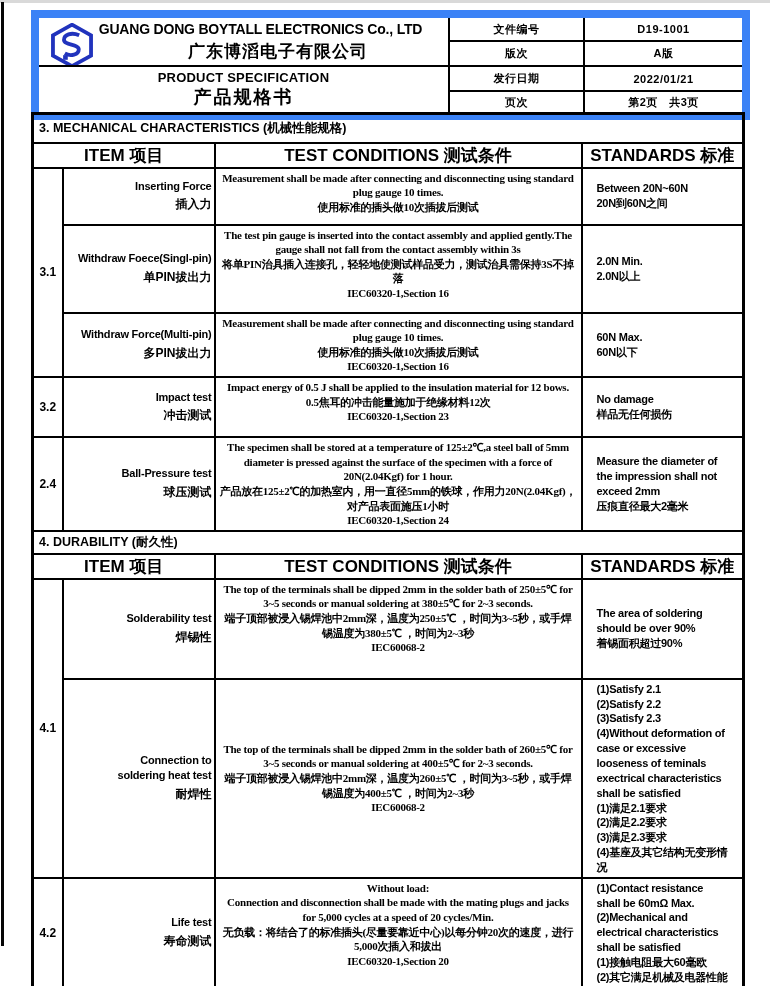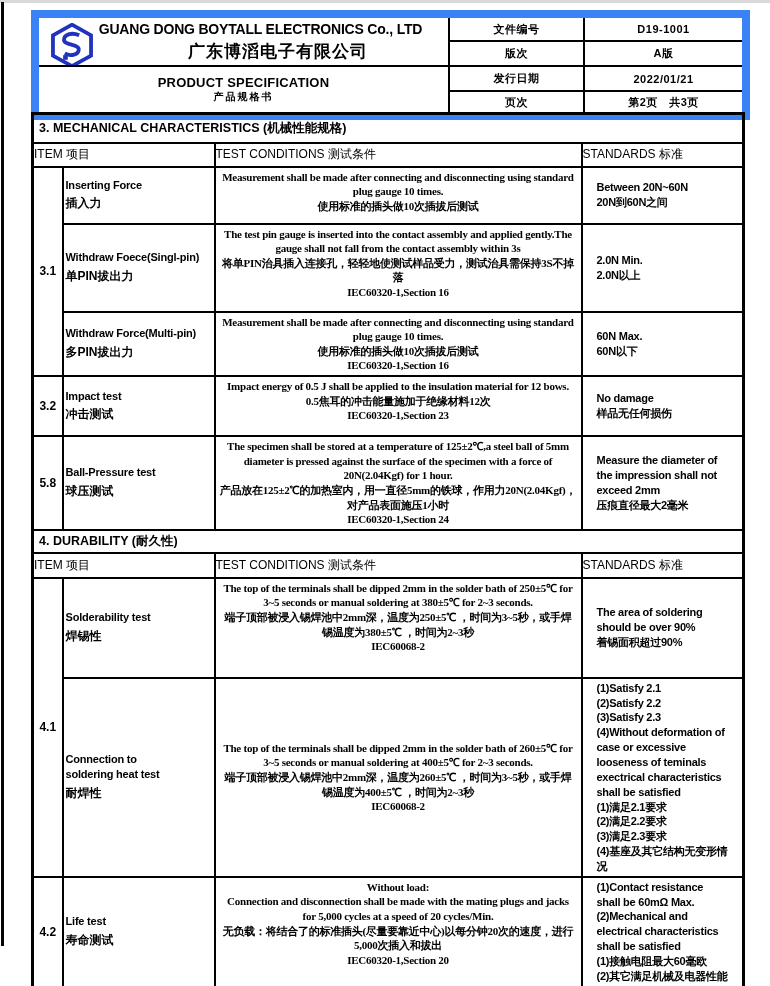--- a/index.html
+++ b/index.html
@@ -12,27 +12,27 @@
   .hdr-table{position:absolute;left:31px;top:10px;width:711px;border:8px solid #3b82f6;}
   .main-table{position:absolute;left:31px;top:112px;width:711px;border:3px solid #000;}
   td{border:2px solid #000;padding:0;overflow:hidden;}
 
   .company-cell{position:relative;text-align:center;vertical-align:middle;}
   .logo{position:absolute;left:10px;top:5px;width:46px;height:44px;}
   .company-en{font-size:14px;font-weight:bold;letter-spacing:-0.2px;padding-left:34px;}
   .company-cn{font-size:17px;font-weight:bold;margin-top:3px;padding-left:34px;letter-spacing:1px;margin-left:35px;}
   .spec-cell{text-align:center;vertical-align:middle;}
   .spec-en{font-size:13px;font-weight:bold;letter-spacing:0.2px;}
-  .spec-cn{font-size:10px;font-weight:bold;margin-top:0;letter-spacing:2px;}
+  .spec-cn{font-size:18px;font-weight:bold;margin-top:0;letter-spacing:2px;}
   .fld{font-size:11px;font-weight:bold;text-align:center;vertical-align:middle;letter-spacing:0.5px;}
 
   .section-title{font-size:12.5px;font-weight:bold;text-align:left;vertical-align:middle;padding:2px 5px;}
-  .colhead{font-size:12px;font-weight:normal;text-align:left;vertical-align:middle;}
+  .colhead{font-size:17px;font-weight:bold;text-align:center;vertical-align:middle;}
   .num-cell{font-size:12px;font-weight:bold;text-align:center;vertical-align:middle;}
-  .item-cell{text-align:left;vertical-align:middle;padding:2px;}
+  .item-cell{text-align:right;vertical-align:middle;padding:2px;}
   .item-en{font-size:11px;font-weight:bold;white-space:pre-line;line-height:1.35;letter-spacing:-0.2px;}
   .item-cn{font-size:12px;font-weight:bold;margin-top:3px;}
   .cond-cell{font-size:11px;font-weight:bold;text-align:center;vertical-align:top;
              padding:2px 4px;white-space:pre-line;line-height:1.33;letter-spacing:-0.25px;font-family:Liberation Serif, serif;}
   .std-cell{font-size:11px;font-weight:bold;text-align:left;vertical-align:middle;
             padding:2px 14px;white-space:pre-line;line-height:1.35;letter-spacing:-0.25px;}
   .va-top{vertical-align:top;}
   .va-mid{vertical-align:middle;}
 </style>
 </head>
@@ -138,21 +138,21 @@
         <div class="item-en">Impact test</div>
         <div class="item-cn">冲击测试</div>
       </td>
       <td class="cond-cell">Impact energy of 0.5 J shall be applied to the insulation material for 12 bows.
 0.5焦耳的冲击能量施加于绝缘材料12次
 IEC60320-1,Section 23</td>
       <td class="std-cell">No damage
 样品无任何损伤</td>
     </tr>
     <tr style="height:87px">
-      <td class="num-cell">5.8</td>
+      <td class="num-cell">2.4</td>
       <td class="item-cell">
         <div class="item-en">Ball-Pressure test</div>
         <div class="item-cn">球压测试</div>
       </td>
       <td class="cond-cell">The specimen shall be stored at a temperature of 125±2℃,a steel ball of 5mm diameter is pressed against the surface of the specimen with a force of 20N(2.04Kgf) for 1 hour.
 产品放在125±2℃的加热室内，用一直径5mm的铁球，作用力20N(2.04Kgf)，对产品表面施压1小时
 IEC60320-1,Section 24</td>
       <td class="std-cell">Measure the diameter of the impression shall not exceed 2mm
 压痕直径最大2毫米</td>
     </tr>

